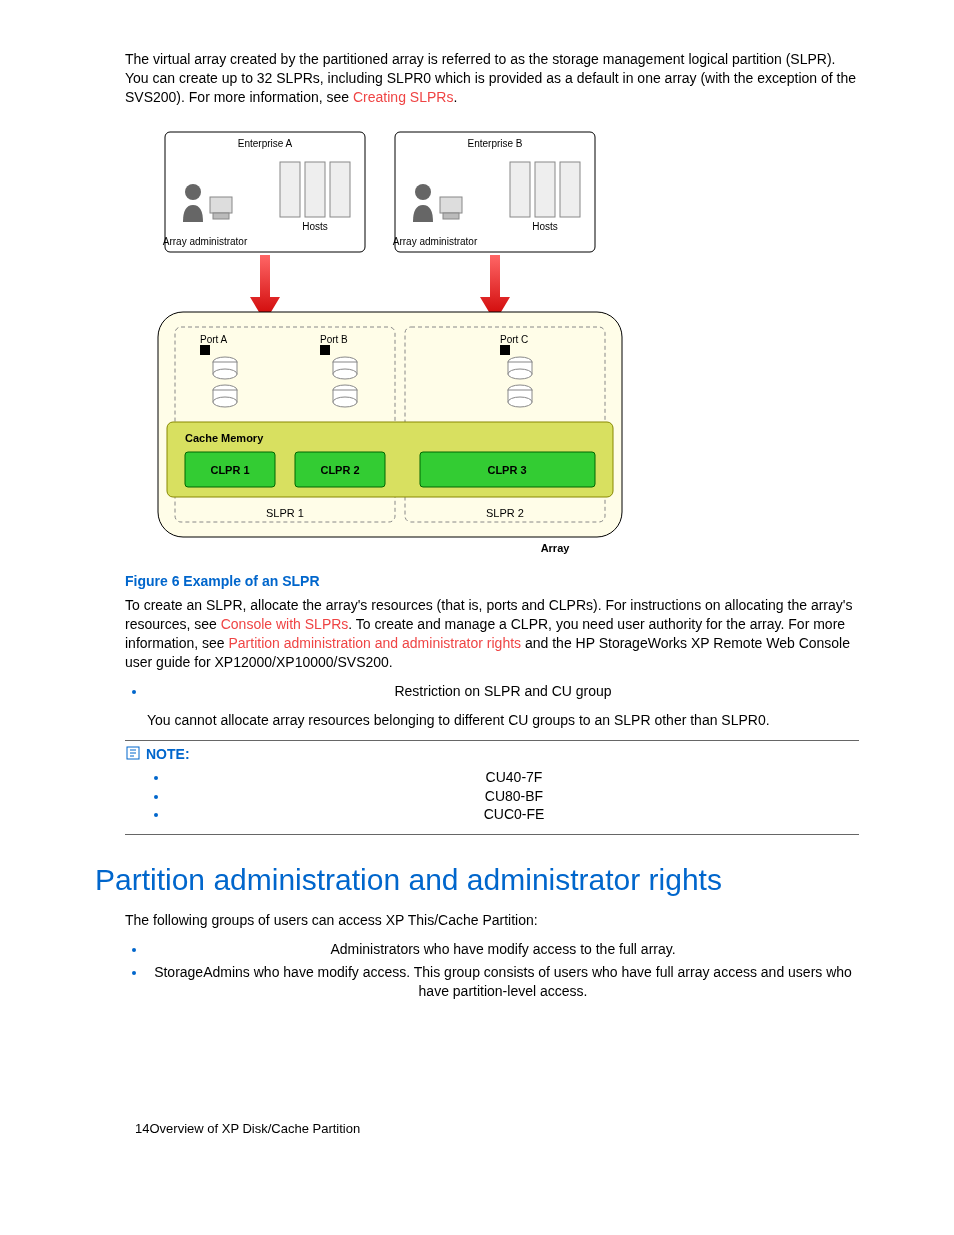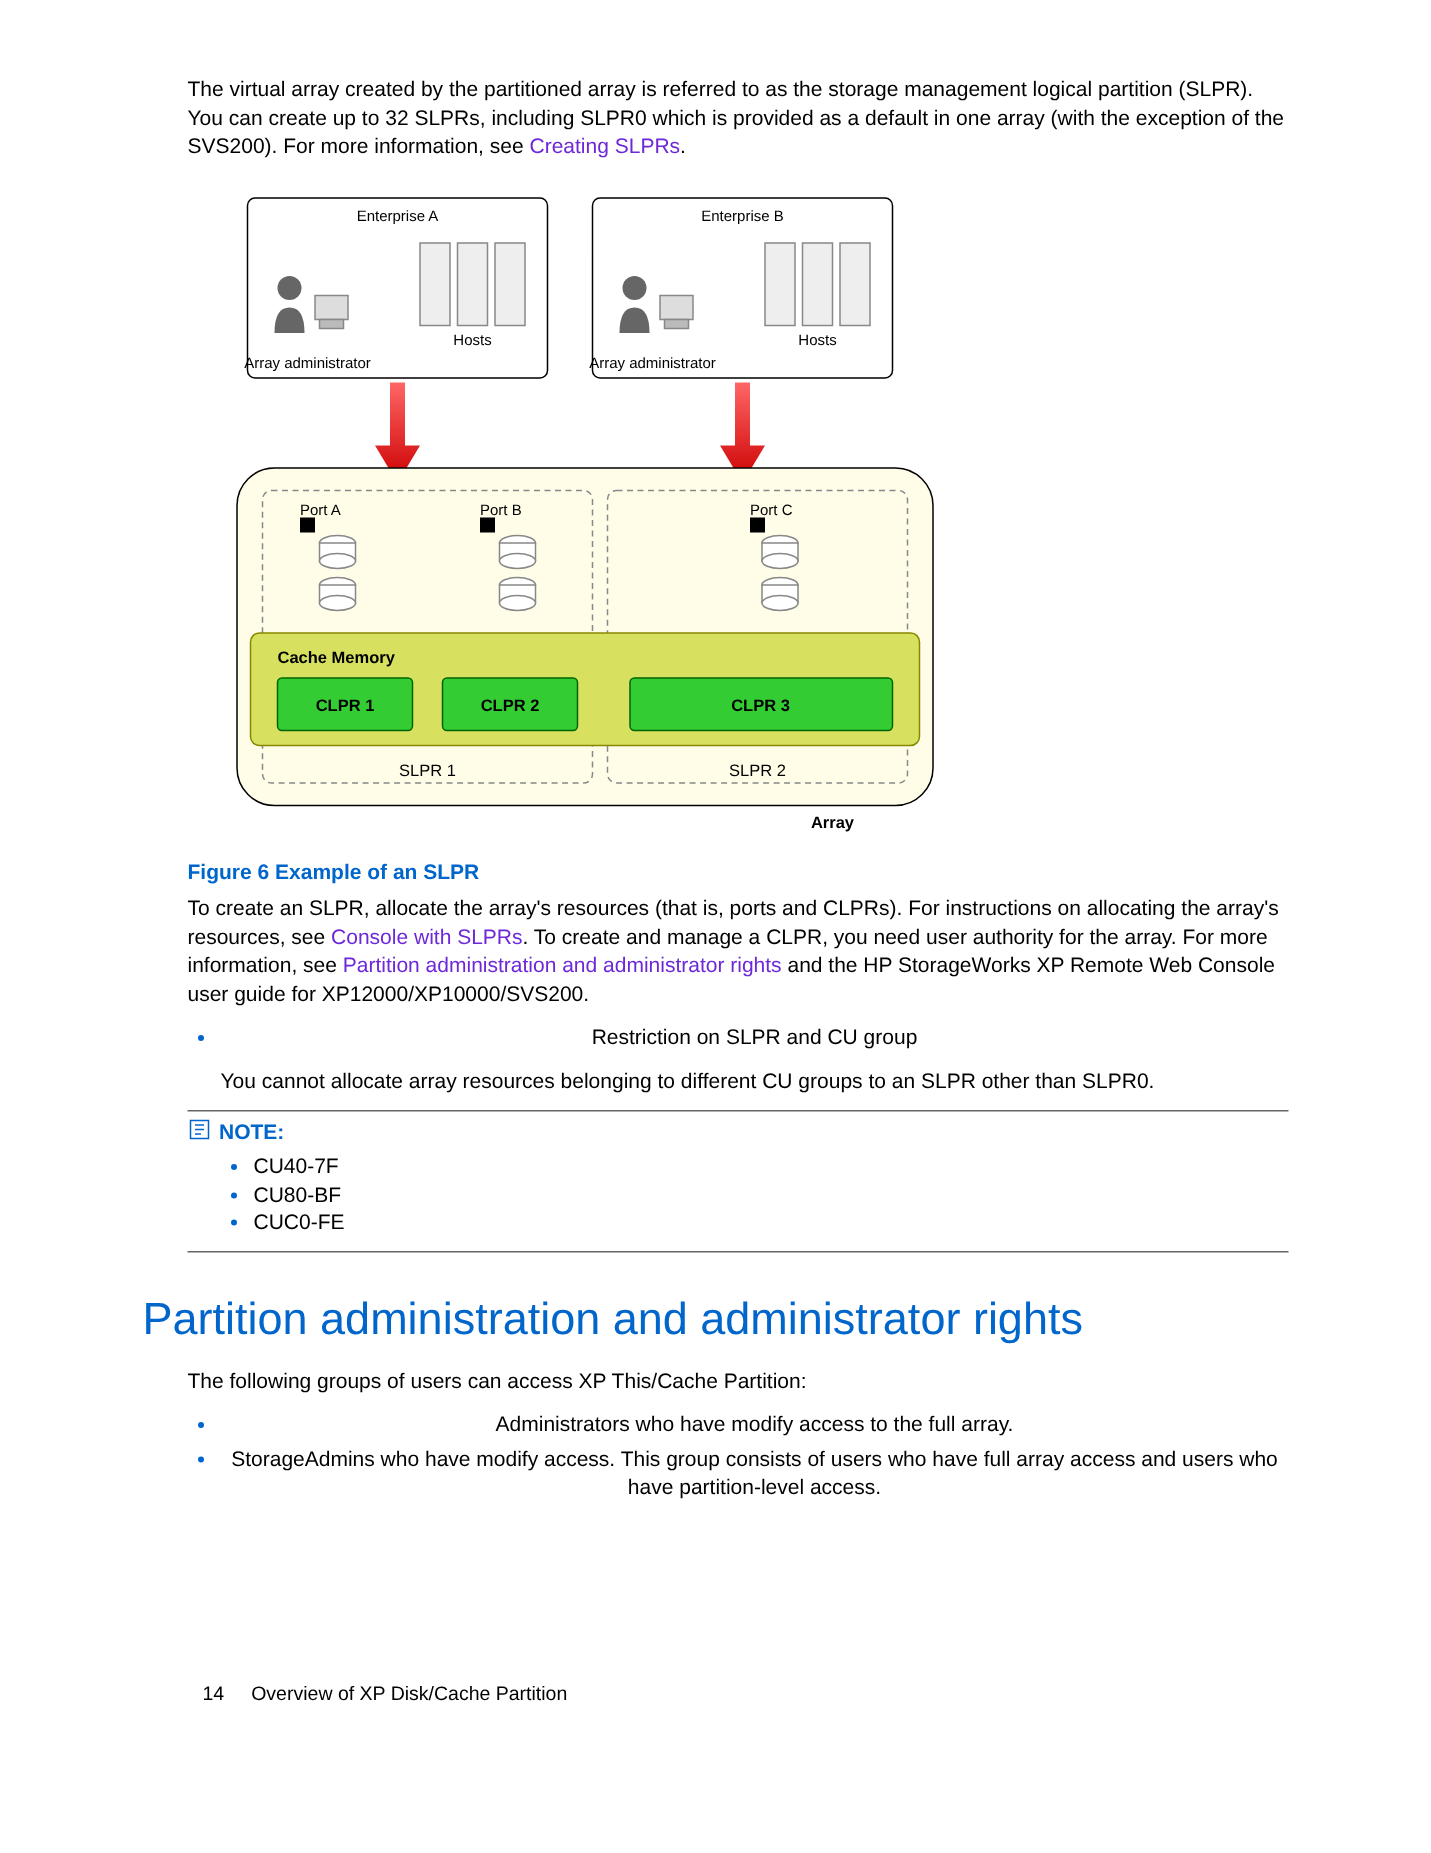--- a/index.html
+++ b/index.html
@@ -9,21 +9,21 @@
     margin: 0;
     padding: 50px 95px 30px 95px;
     width: 954px;
     box-sizing: border-box;
     line-height: 1.35;
   }
   .intro-para {
     margin: 0 0 20px 30px;
   }
   a.link {
-    color: #6d28d9;
+    color: #ef4444;
     text-decoration: none;
   }
   .figure-container {
     margin: 10px 0 10px 60px;
   }
   .figure-caption {
     color: #0066cc;
     font-weight: bold;
     margin: 8px 0 6px 30px;
     font-size: 14px;
@@ -61,37 +61,37 @@
   }
   .note-icon {
     width:16px; height:16px; display:inline-block;
   }
   .note-content {
     margin-left: 22px;
   }
   .note-content ul {
     margin: 4px 0;
     padding-left: 22px;
+    text-align: center;
   }
   .note-content ul li::marker {
     color: #0066cc;
   }
   h1.section-title {
     color: #0066cc;
     font-weight: normal;
     font-size: 30px;
     margin: 25px 0 10px 0;
   }
   .footer {
     position: relative;
     margin-top: 120px;
     font-size: 13px;
     display:flex;
     align-items:baseline;
-    gap:18px;
     padding-left:40px;
   }
   .footer .page-num { font-size:13px; }
   
   .ent-box {
     stroke:#000; fill:none; rx:5;
   }
   .sm-text { font-size:10px; fill:#000; }
   .md-text { font-size:11px; fill:#000; }
   .clpr-box { fill:#33cc33; stroke:#006600; }

